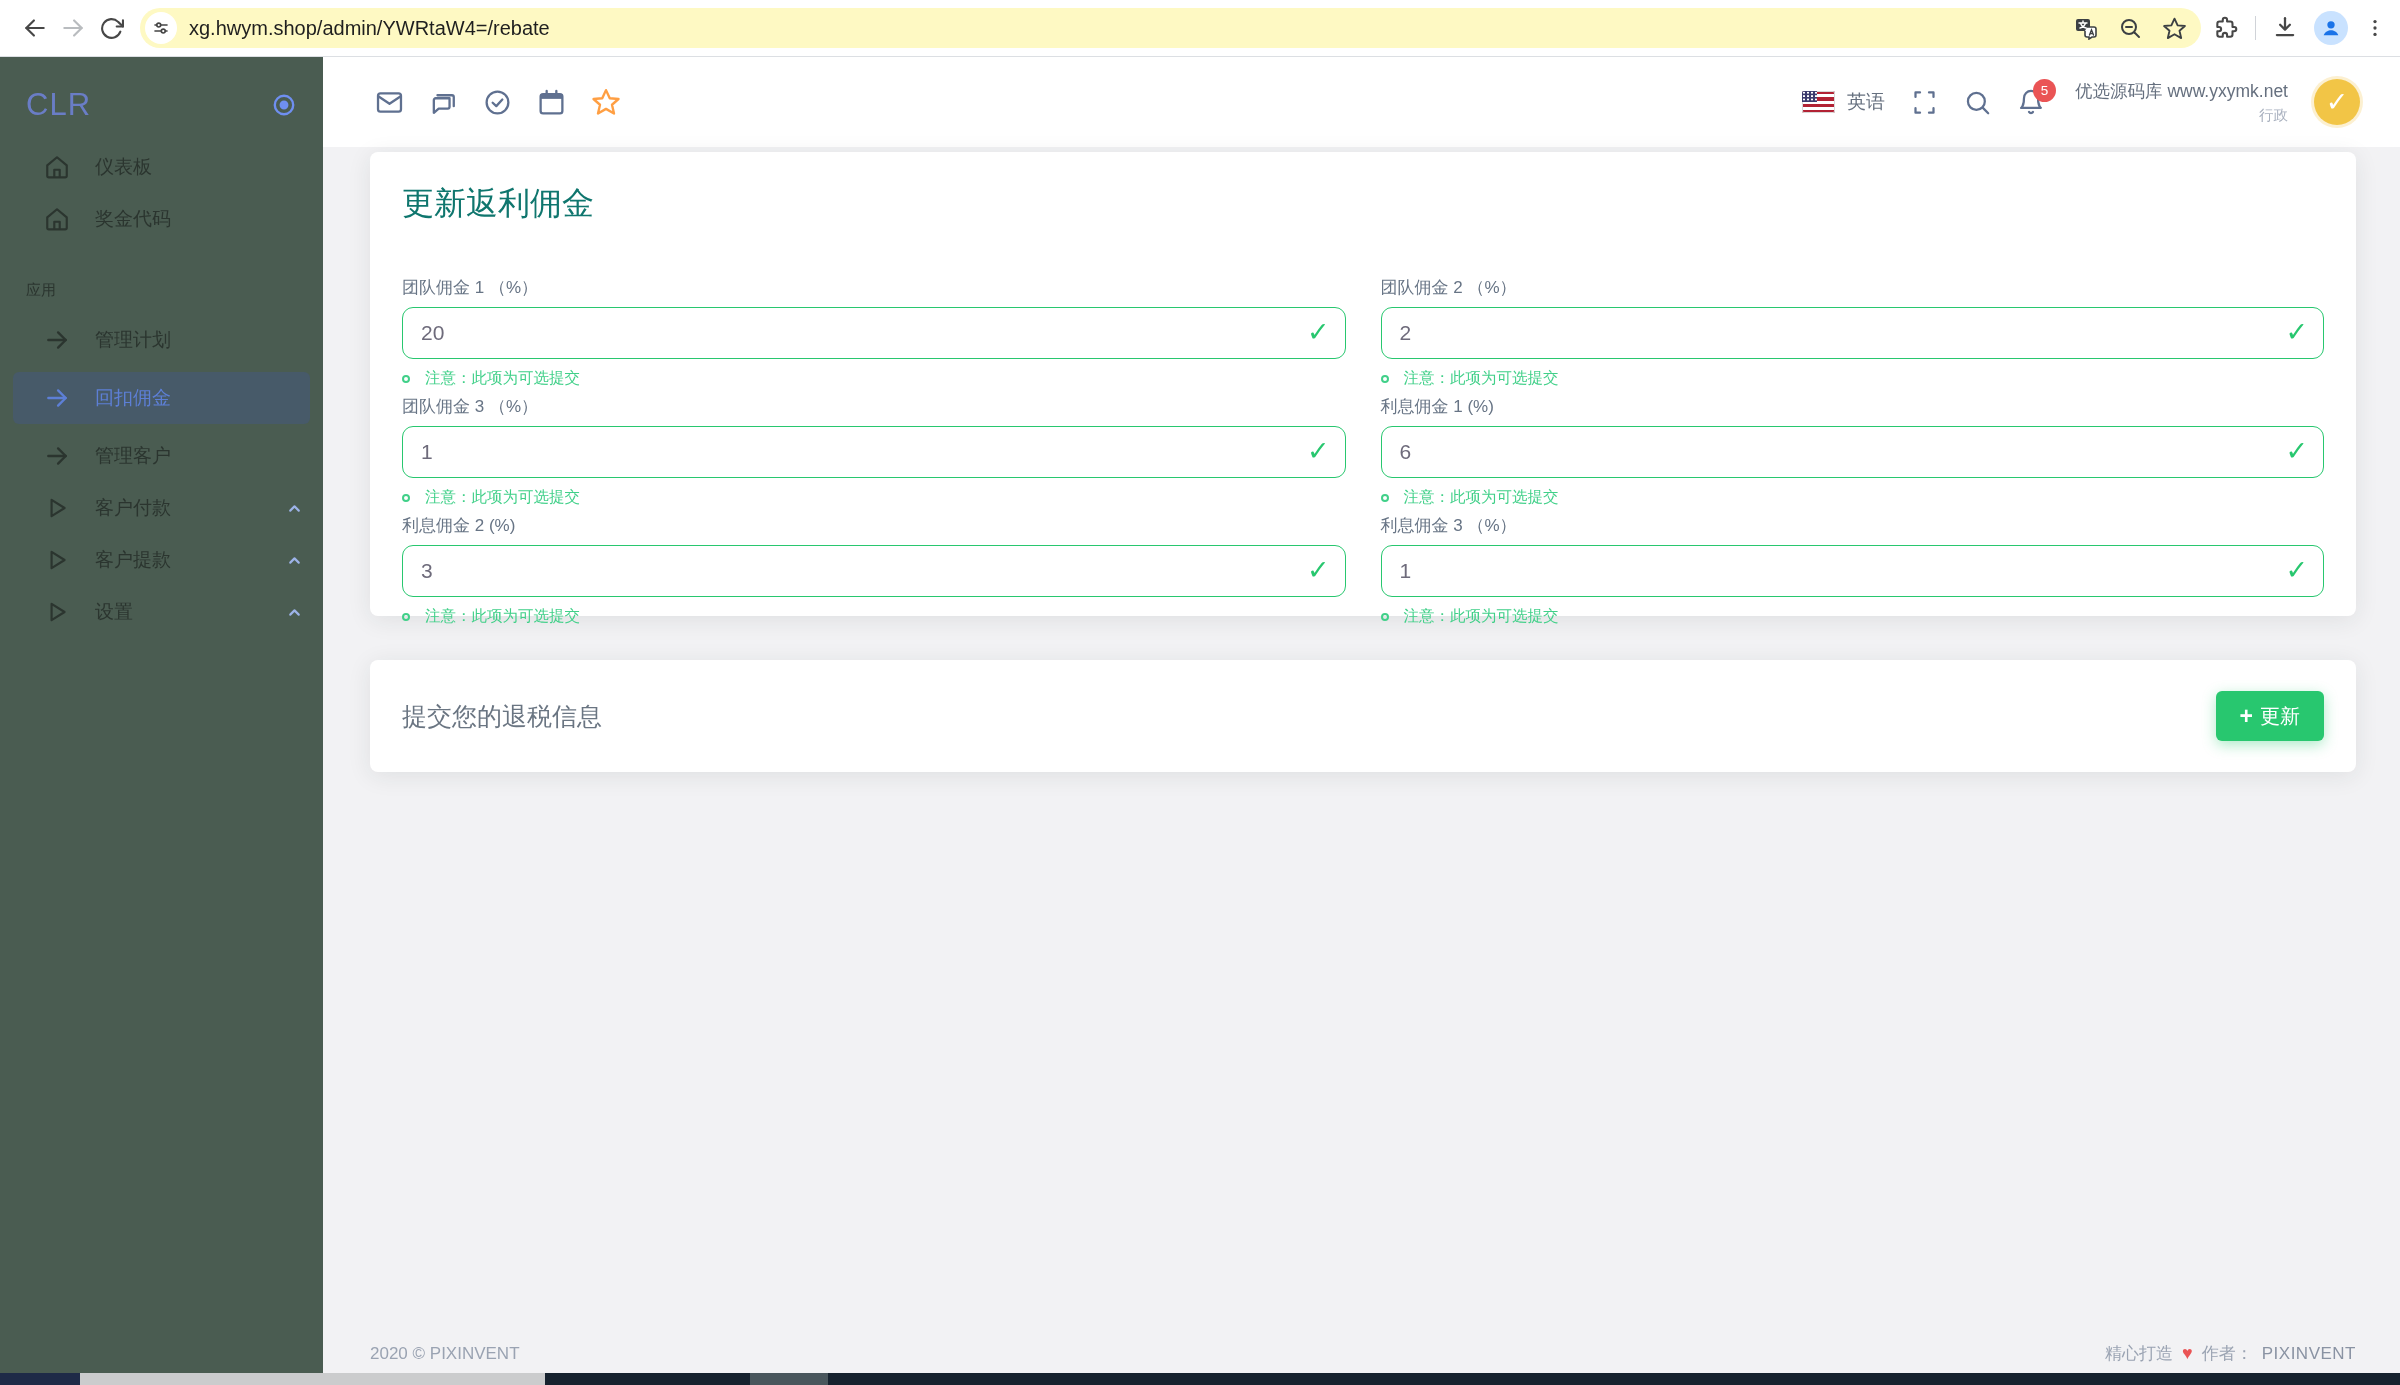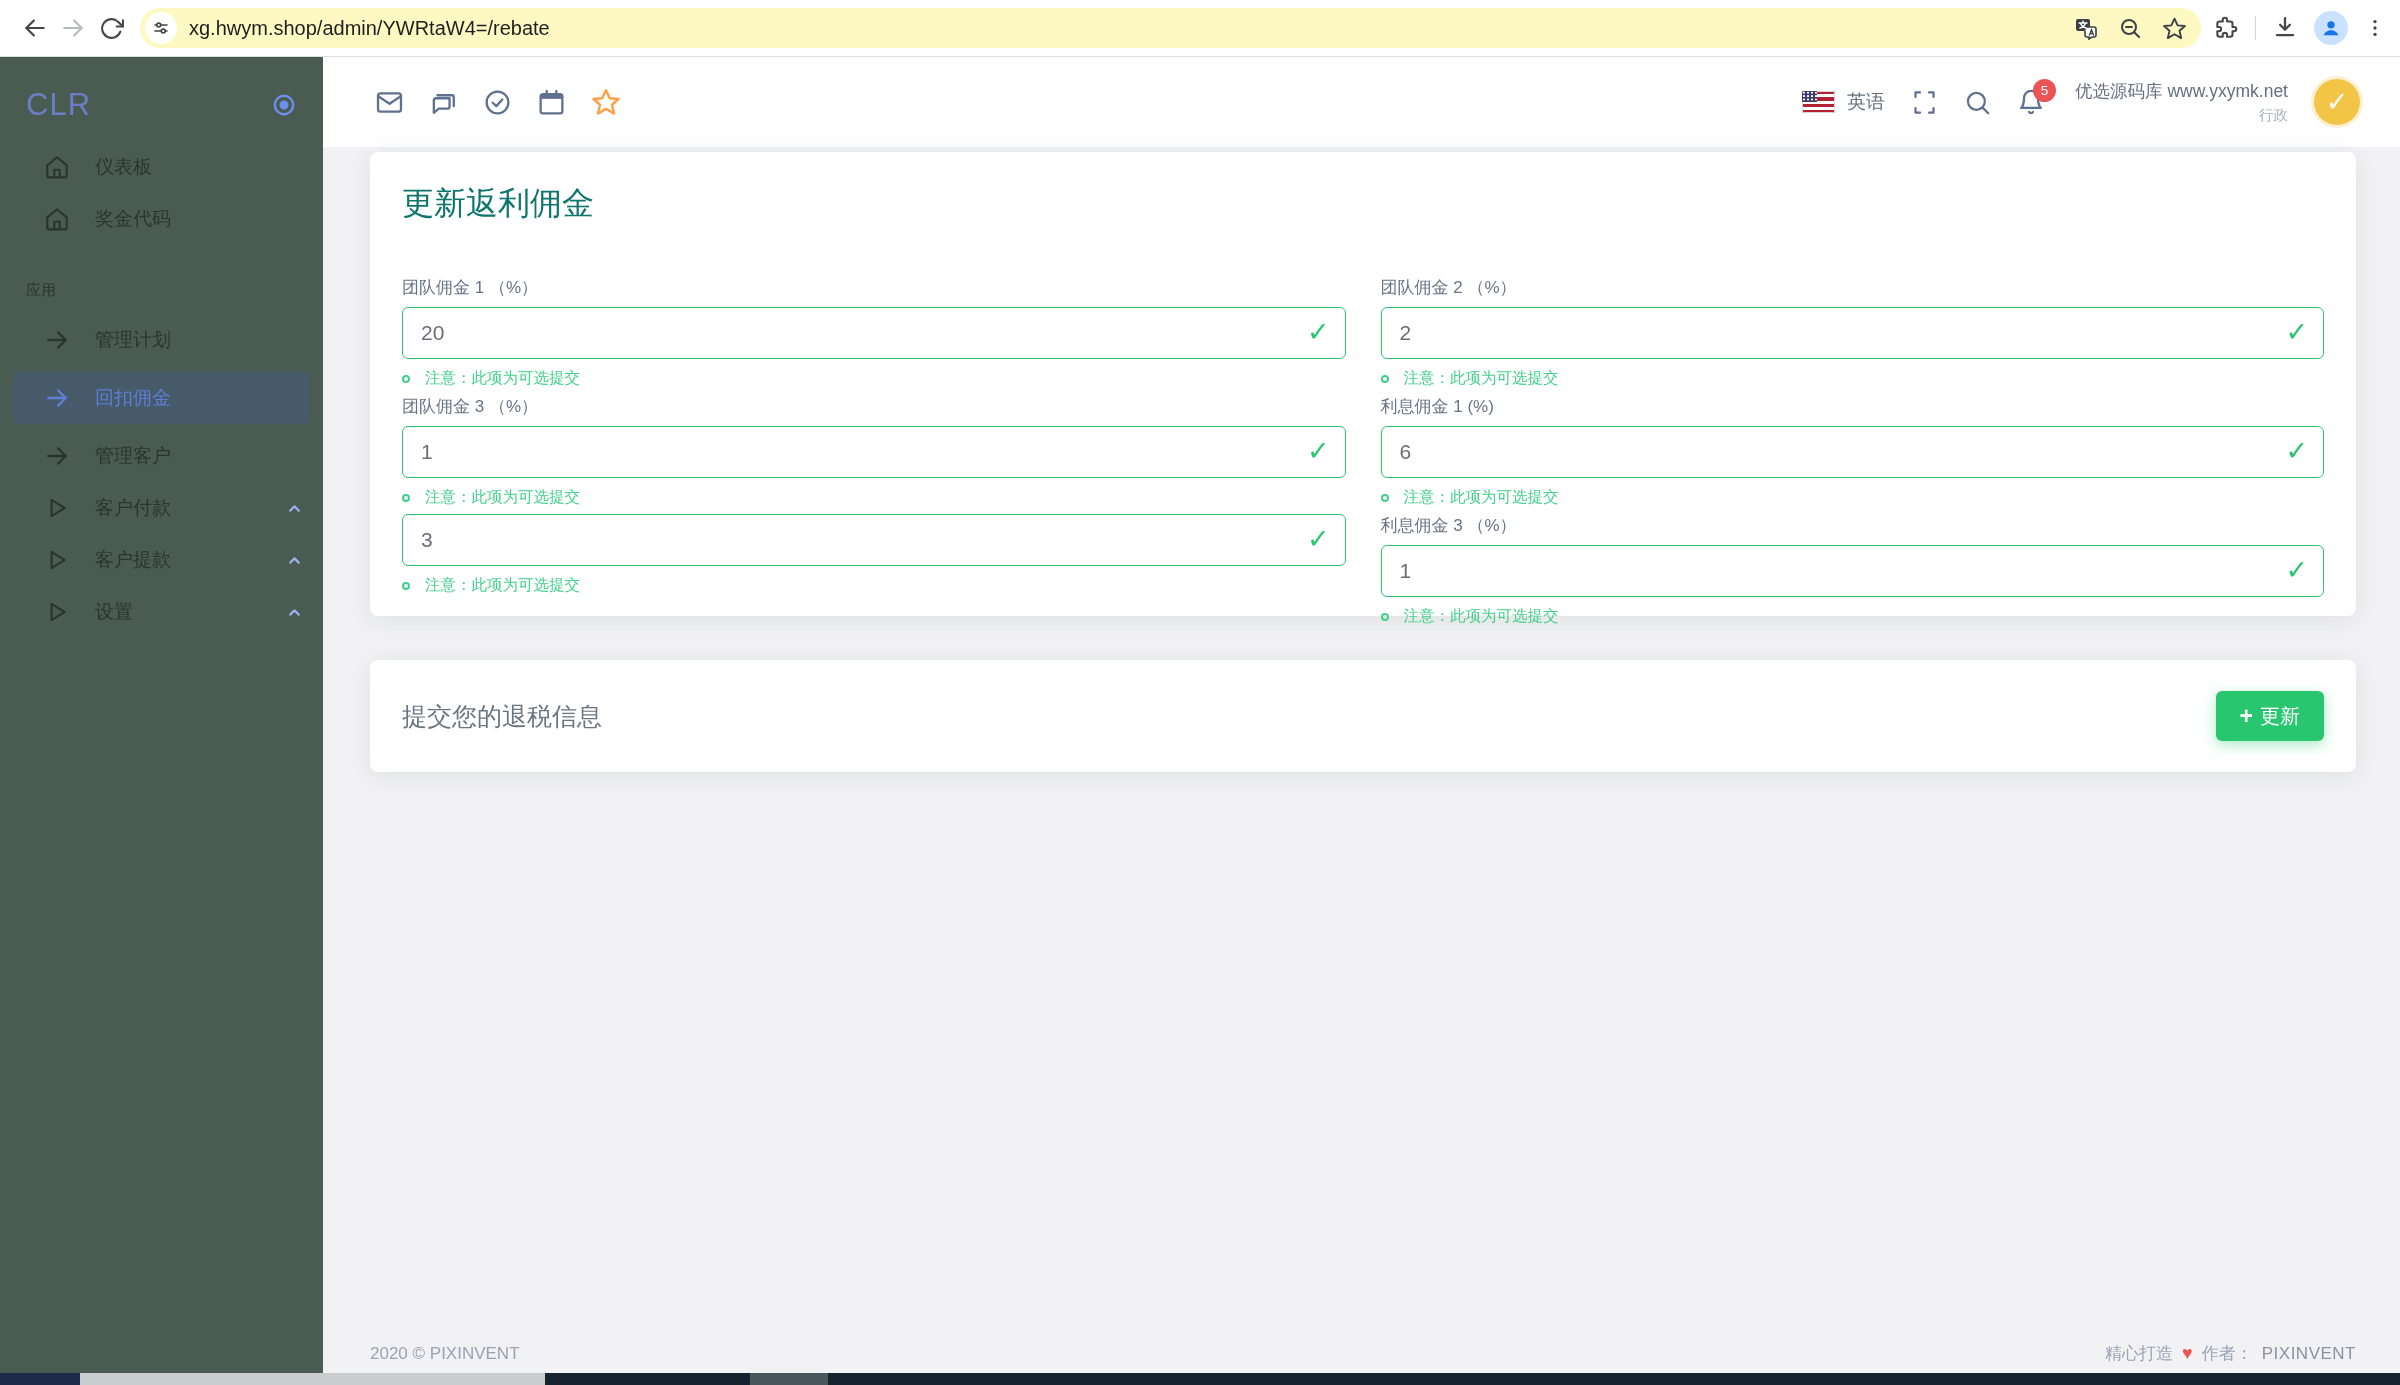--- a/index.html
+++ b/index.html
@@ -60,21 +60,21 @@
   .avatar { width:46px; height:46px; border-radius:50%; background:#f2c546; display:flex; align-items:center;
     justify-content:center; color:#ffffff; font-size:27px; font-weight:700; box-shadow:0 0 0 3px rgba(242,197,70,0.25); }
 
   .content { padding:0 44px 0 47px; }
   .card { background:#ffffff; border-radius:8px; box-shadow:0 4px 24px rgba(34,41,47,0.09); }
   .card-rebate { margin-top:5px; padding:30px 32px 30px 32px; height:464px; }
   .card-title { font-size:32px; color:#0f766e; font-weight:400; }
   .form-grid { display:grid; grid-template-columns:1fr 1fr; column-gap:35px; row-gap:6px; margin-top:50px; }
   .field-label { font-size:17px; color:#677485; margin-bottom:8px; }
   .input-wrap { position:relative; }
-  .text-input { width:100%; height:52px; border:1px solid #28c76f; border-radius:6px; background:#fff;
+  .text-input { width:100%; height:52px; border:1px solid #28c76f; border-radius:11px; background:#fff;
     padding:0 52px 0 18px; font-size:21px; color:#6e6b7b; outline:none;
     font-family:"Liberation Sans","DejaVu Sans",sans-serif; }
   .input-check { position:absolute; right:16px; top:50%; transform:translateY(-54%); color:#28c76f;
     font-size:27px; font-weight:700; }
   .field-note { display:flex; align-items:center; gap:15px; margin-top:9px; color:#41d089; font-size:15.5px; }
   .note-ring { width:8px; height:8px; border:2px solid #41d089; border-radius:50%; flex:0 0 auto; }
 
   .card-submit { margin-top:44px; height:112px; display:flex; align-items:center; padding:0 32px; }
   .submit-title { font-size:25px; color:#6a7582; font-weight:400; }
   .update-button { margin-left:auto; background:#28c76f; color:#ffffff; border:none; border-radius:6px;
@@ -413,20 +413,21 @@
               <input class="text-input" readonly="" value="6" style="">
               <span class="input-check">✓</span>
             </div>
             <div class="field-note">
                 <span class="note-ring"></span>
                 <span>注意：此项为可选提交</span>
               </div>
           </div>
 
           <div>
+            <div class="field-label">利息佣金 2 (%)</div>
             <div class="input-wrap">
               <input class="text-input" readonly="" value="3" style="">
               <span class="input-check">✓</span>
             </div>
             <div class="field-note">
                 <span class="note-ring"></span>
                 <span>注意：此项为可选提交</span>
               </div>
           </div>
 

